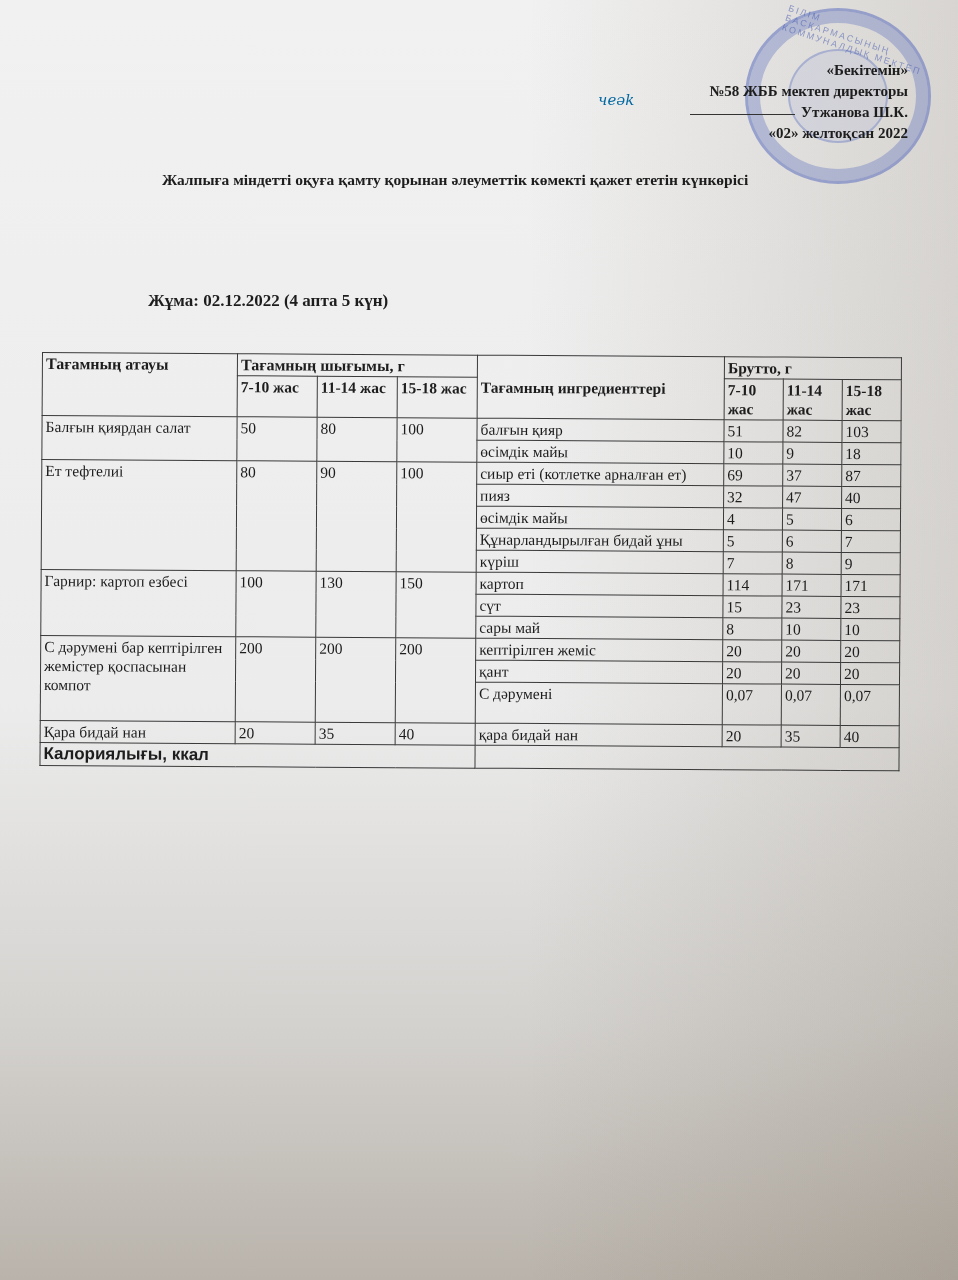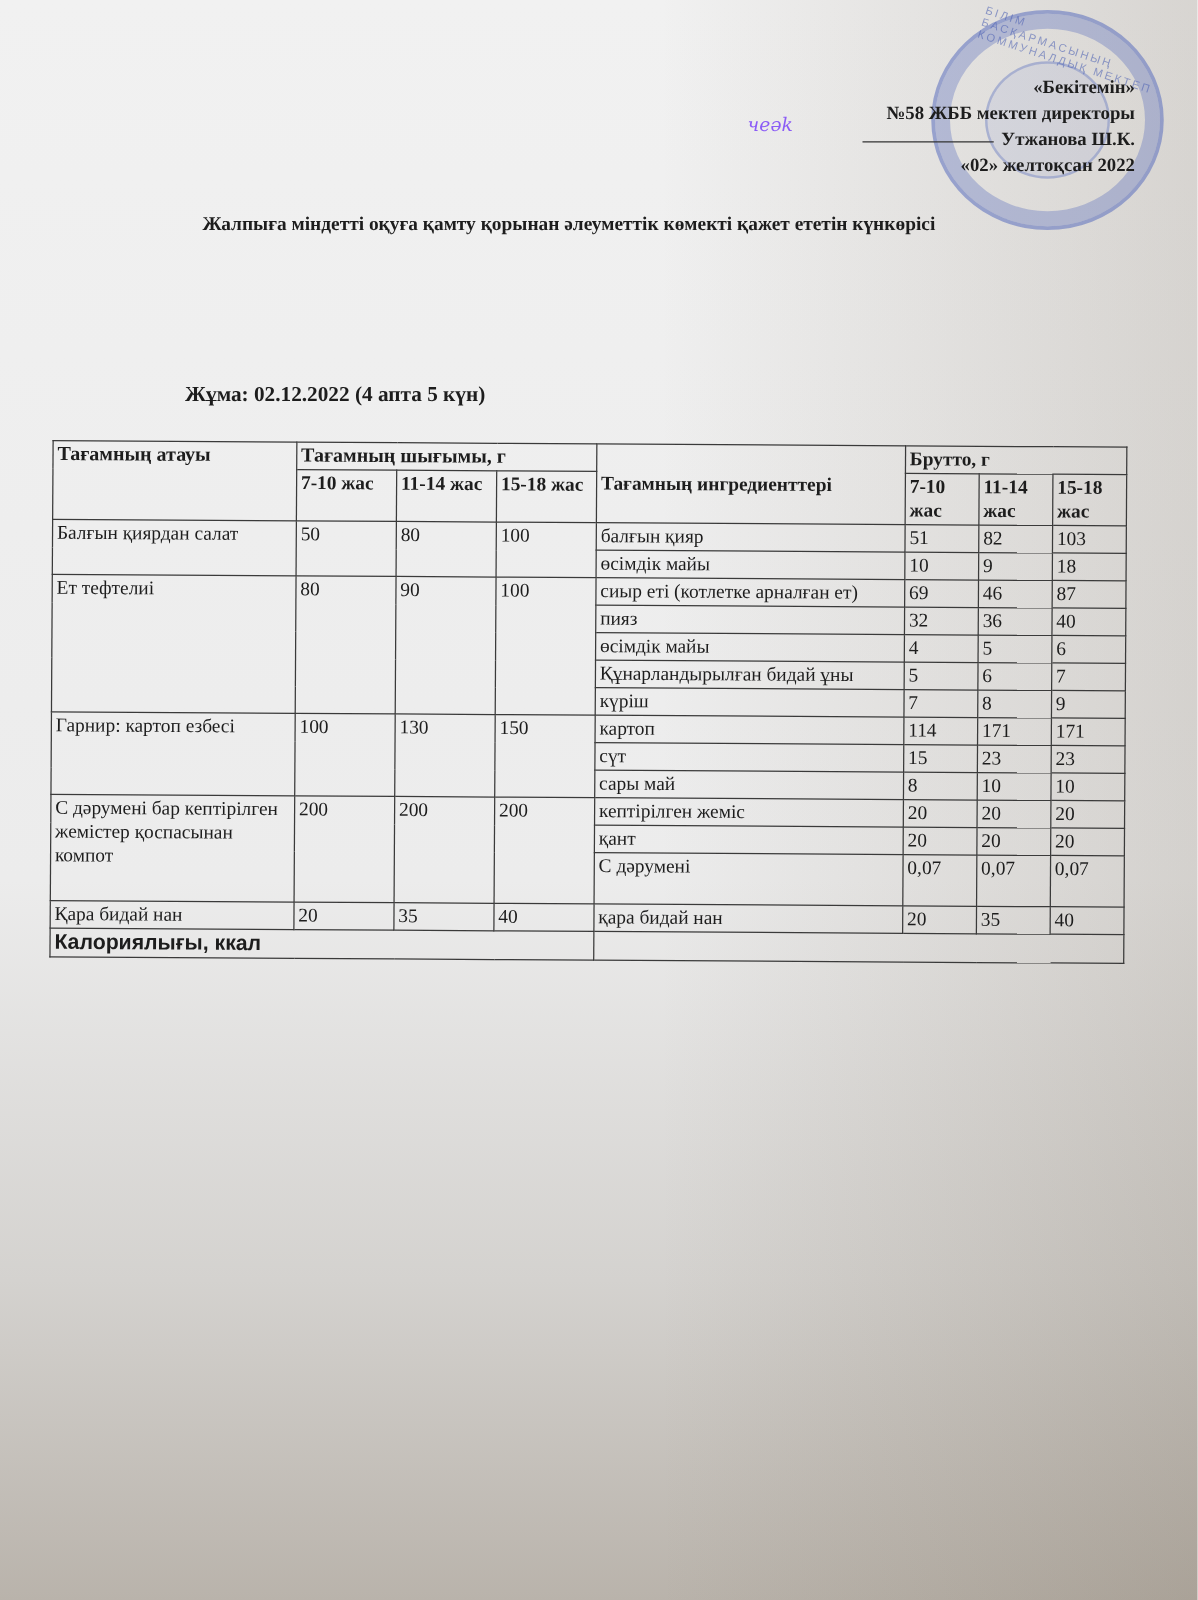--- a/index.html
+++ b/index.html
@@ -21,24 +21,24 @@
       position: absolute; left: 40px; top: 38px; width: 96px; height: 90px; border-radius: 50%;
       border: 2px solid rgba(90,110,190,0.35); background: rgba(120,140,210,0.12);
     }
     .stamp-text {
       position: absolute; left: 34px; top: 14px; font-family: "Liberation Sans", sans-serif;
       font-size: 9px; letter-spacing: 2px; color: rgba(80,100,180,0.6); transform: rotate(18deg);
     }
     .approve { position: absolute; right: 50px; top: 60px; text-align: right; font-weight: bold; font-size: 15px; line-height: 21px; }
     .approve div { white-space: nowrap; }
     .sig-line { display: inline-block; width: 105px; border-bottom: 1px solid #333; margin-right: 6px; position: relative; top: -2px; }
-    .signature { position: absolute; left: -92px; top: -12px; font-family: "DejaVu Serif", serif; font-style: italic; font-weight: normal; color: #8b5cf6; font-size: 15px; text-align: right; }
+    .signature { position: absolute; left: -92px; top: -12px; font-family: "DejaVu Serif", serif; font-style: italic; font-weight: normal; color: #0369a1; font-size: 15px; text-align: right; }
     .title { position: absolute; left: 140px; top: 170px; width: 780px; text-align: center; font-weight: bold; font-size: 15.5px; line-height: 20px; }
     .title .l1 { text-align: left; padding-left: 22px; }
-    .day { position: absolute; left: 148px; top: 306px; font-weight: bold; font-size: 17px; }
+    .day { position: absolute; left: 148px; top: 291px; font-weight: bold; font-size: 17px; }
     table.menu {
       position: absolute; left: 42px; top: 352px; border-collapse: collapse;
       font-size: 15.5px; transform: rotate(0.35deg); transform-origin: 0 0;
     }
     table.menu td, table.menu th { border: 1px solid #3a3a3a; vertical-align: top; padding: 1px 3px; text-align: left; line-height: 19px; }
     table.menu th { font-weight: bold; }
     .c-name { width: 188px; }
     .c-n { width: 73px; }
     .c-ing { width: 240px; }
     .c-b { width: 52px; }
@@ -104,27 +104,27 @@
     <td>18</td>
   </tr>
 
   <tr>
     <td rowspan="5">Ет тефтелиі</td>
     <td rowspan="5">80</td>
     <td rowspan="5">90</td>
     <td rowspan="5">100</td>
     <td>сиыр еті (котлетке арналған ет)</td>
     <td>69</td>
-    <td>46</td>
+    <td>37</td>
     <td>87</td>
   </tr>
   <tr>
     <td>пияз</td>
     <td>32</td>
-    <td>36</td>
+    <td>47</td>
     <td>40</td>
   </tr>
   <tr>
     <td>өсімдік майы</td>
     <td>4</td>
     <td>5</td>
     <td>6</td>
   </tr>
   <tr>
     <td>Құнарландырылған бидай ұны</td>

